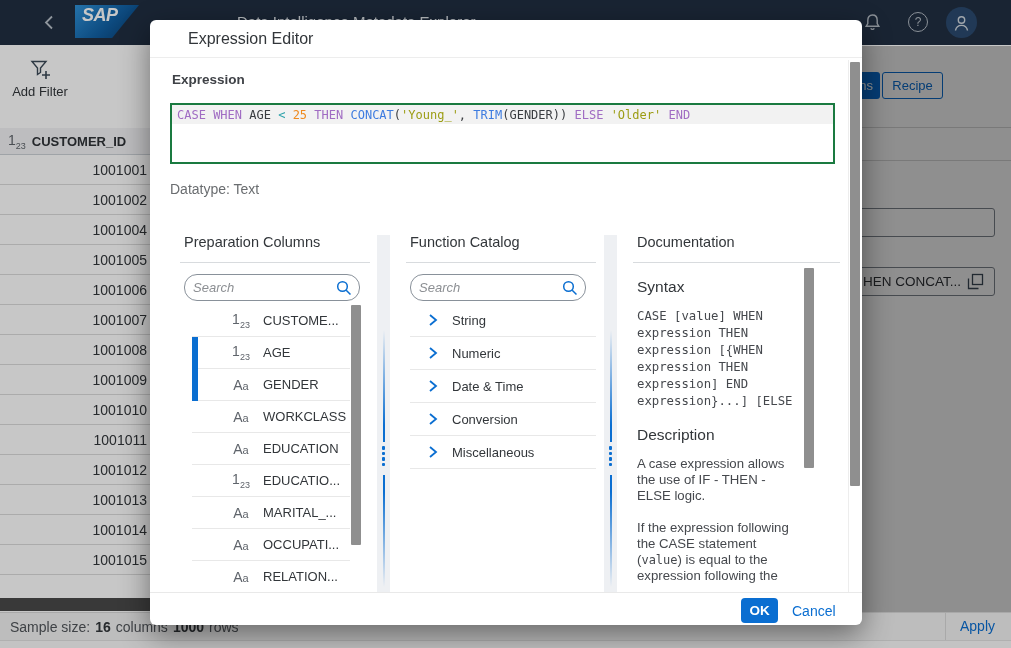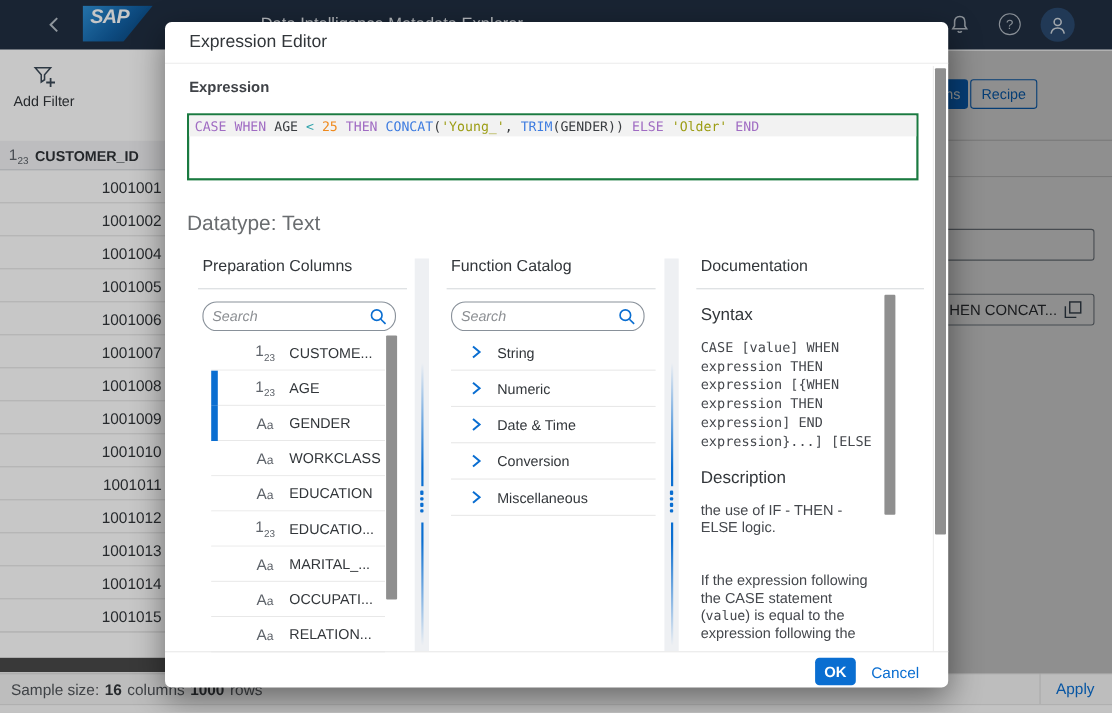--- a/index.html
+++ b/index.html
@@ -63,30 +63,30 @@
                  border-top:1px solid #e2e2e2; }
 
   
   .backdrop { position:absolute; inset:0; background:rgba(0,0,0,0.22); }
   .rightdim { position:absolute; left:700px; top:46px; width:311px; height:566px; background:rgba(0,0,0,0.28); }
 
   
   .dialog { position:absolute; left:150px; top:20px; width:712px; height:605px; background:#fff;
             border-radius:6px; box-shadow:0 10px 30px rgba(0,0,0,0.45); }
   .dlg-head { height:38px; border-bottom:1px solid #ededed; display:flex; align-items:center;
-              padding-left:22px; font-size:16px; color:#32363a; }
+              padding-left:38px; font-size:16px; color:#32363a; }
   .expr-label { position:absolute; left:22px; top:52px; font-size:13.5px; font-weight:bold; color:#3f4247; }
   .editor { position:absolute; left:20px; top:83px; width:665px; height:61px; background:#fff;
             border:2px solid #1a7a40; cursor:text; }
   .editor .stripe { position:absolute; left:0; top:0; width:100%; height:19px; background:#f2f2f2; }
   .code { position:absolute; left:5px; top:2px; font-family:"DejaVu Sans Mono", monospace; font-size:12px;
           line-height:16px; white-space:pre; }
   .tok-keyword { color:#a06cc3; } .tok-function { color:#3e7ce0; } .tok-number { color:#ef8a1e; }
   .tok-operator { color:#2fa3ab; } .tok-string { color:#9c9d14; } .tok-plain { color:#3a3d41; }
-  .datatype { position:absolute; left:20px; top:173px; font-size:19px; color:#6a6d70; }
+  .datatype { position:absolute; left:20px; top:161px; font-size:14px; color:#6a6d70; }
 
   .ptitle { position:absolute; top:214px; font-size:14.5px; color:#32363a; }
   .pdivider { position:absolute; top:242px; height:1px; background:#d8dbde; }
   .search-box { position:absolute; top:254px; width:176px; height:27px; border:1px solid #89919a;
                 border-radius:13px; background:#fff; display:flex; align-items:center; }
   .search-box input { flex:1; border:none; outline:none; background:transparent; padding:0 4px 0 8px;
                       font-size:13px; color:#32363a; font-family:"Liberation Sans", sans-serif; width:130px; }
   .search-box input::placeholder { font-style:italic; color:#8c8f93; }
   .search-box svg { margin-right:7px; flex:none; }
 
@@ -354,20 +354,21 @@
     <div class="syntax-block">
         <div>CASE [value] WHEN</div>
         <div>expression THEN</div>
         <div>expression [{WHEN</div>
         <div>expression THEN</div>
         <div>expression] END</div>
         <div>expression}...] [ELSE</div>
       </div>
     <div class="doc-head" style="top:406px;">Description</div>
     <div class="desc-para" style="top:436px;">
+        <div>A case expression allows</div>
         <div>the use of IF - THEN -</div>
         <div>ELSE logic.</div>
       </div>
     <div class="desc-para" style="top:500px;">
         <div>If the expression following</div>
         <div>the CASE statement</div>
         <div>(<span class="mono">value</span>) is equal to the</div>
         <div>expression following the</div>
       </div>
     <div class="vscroll" style="left:653px; top:248px; height:322px;">

